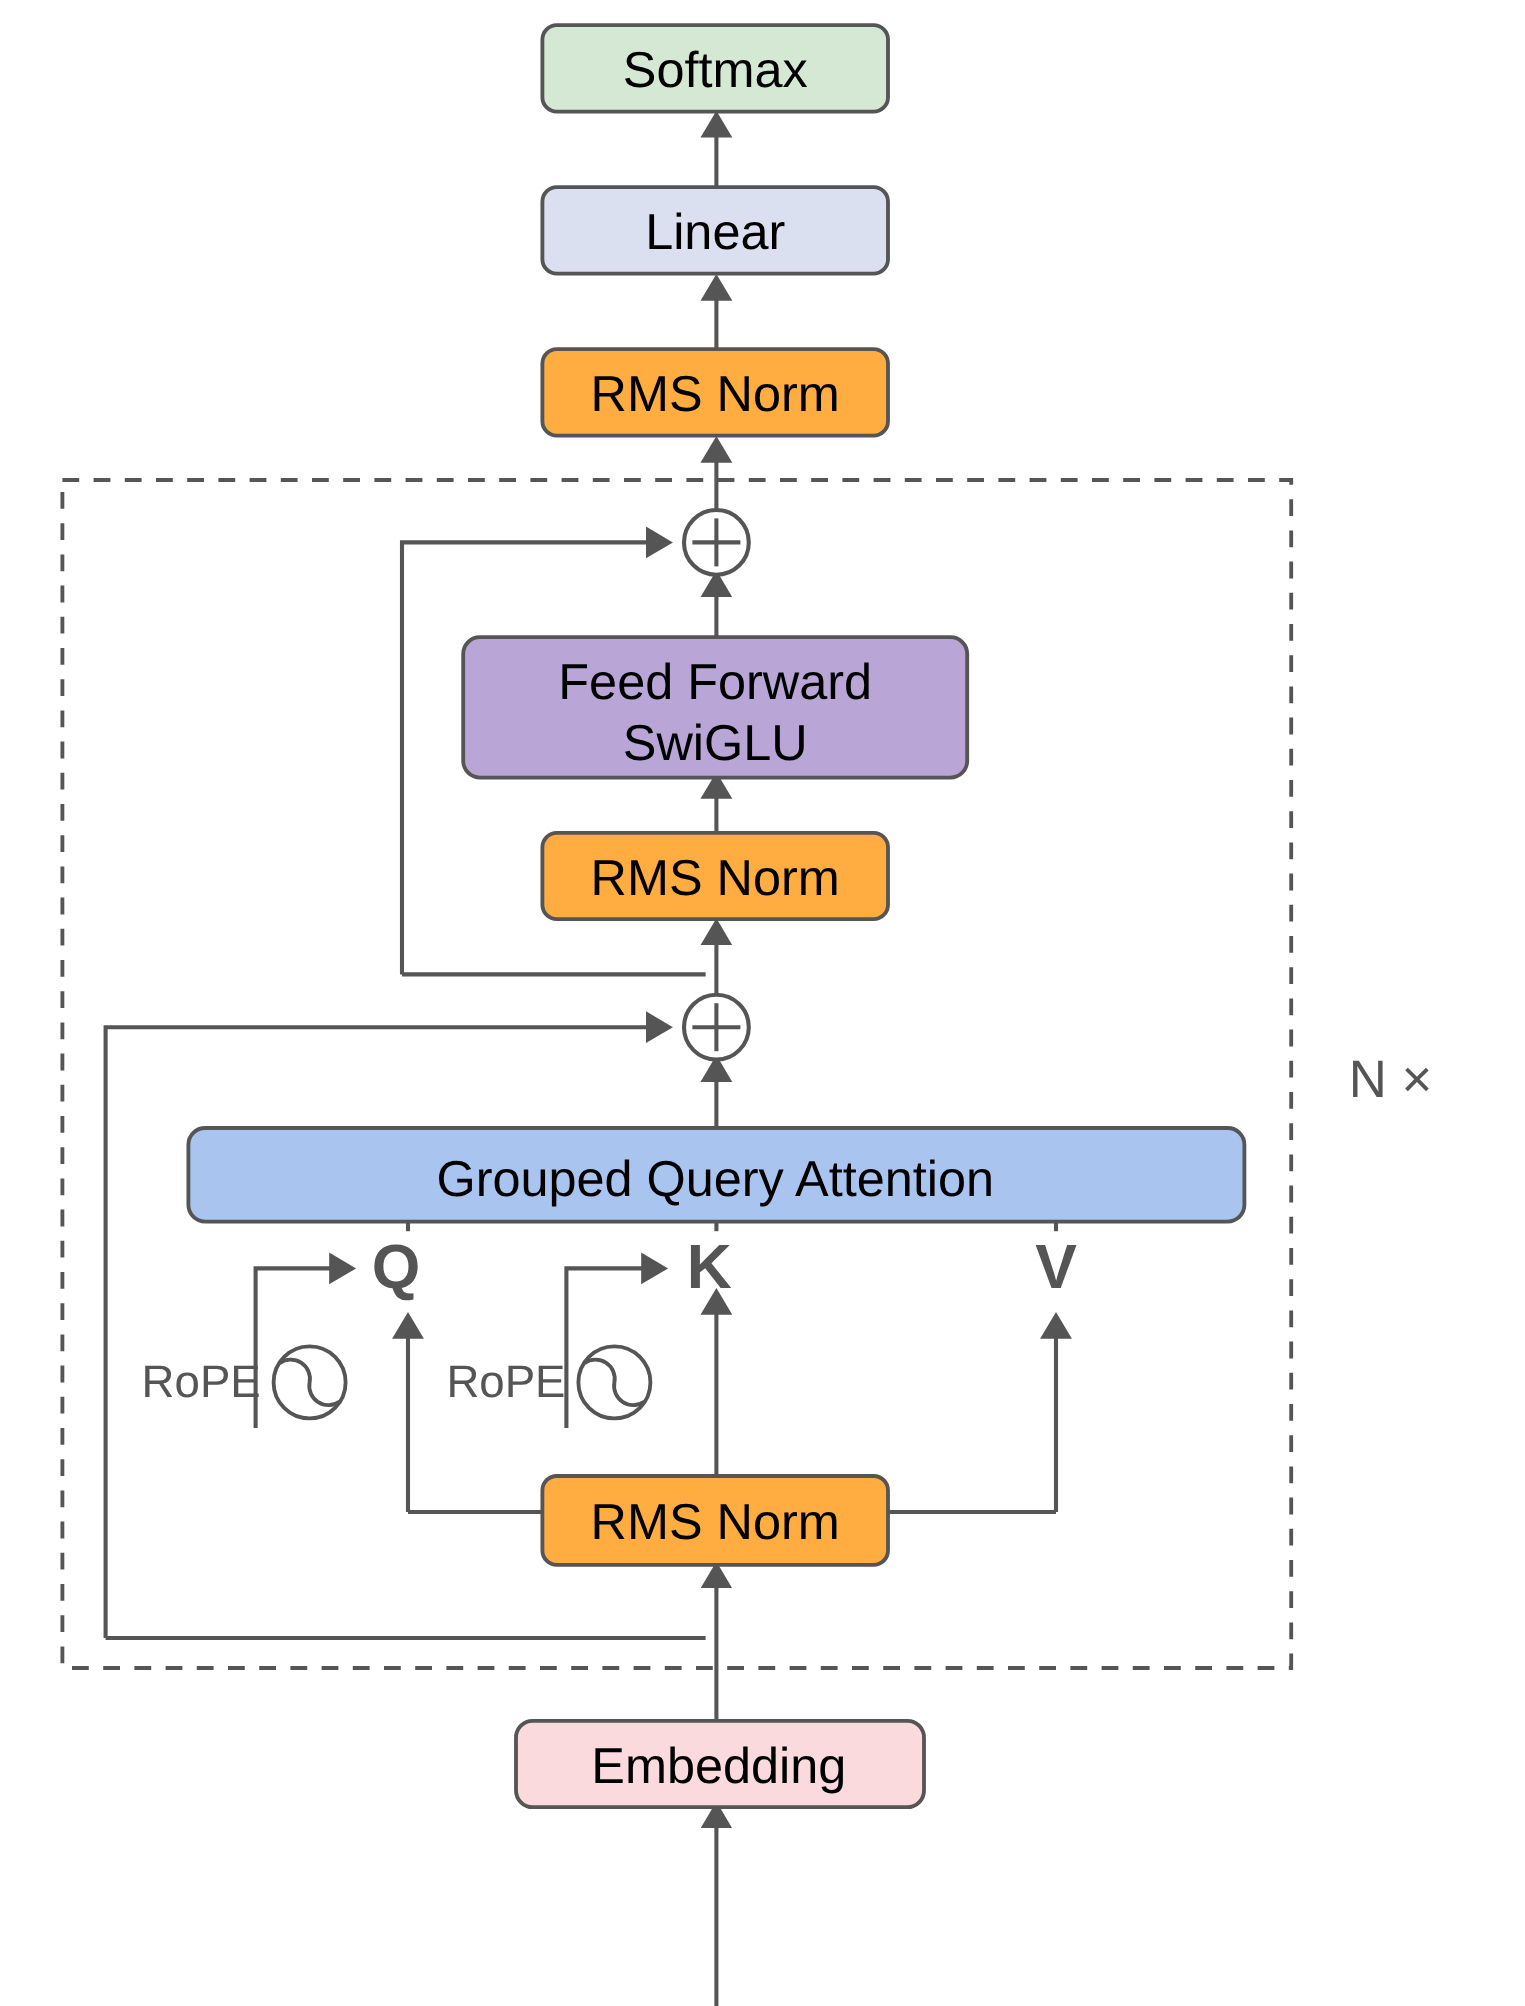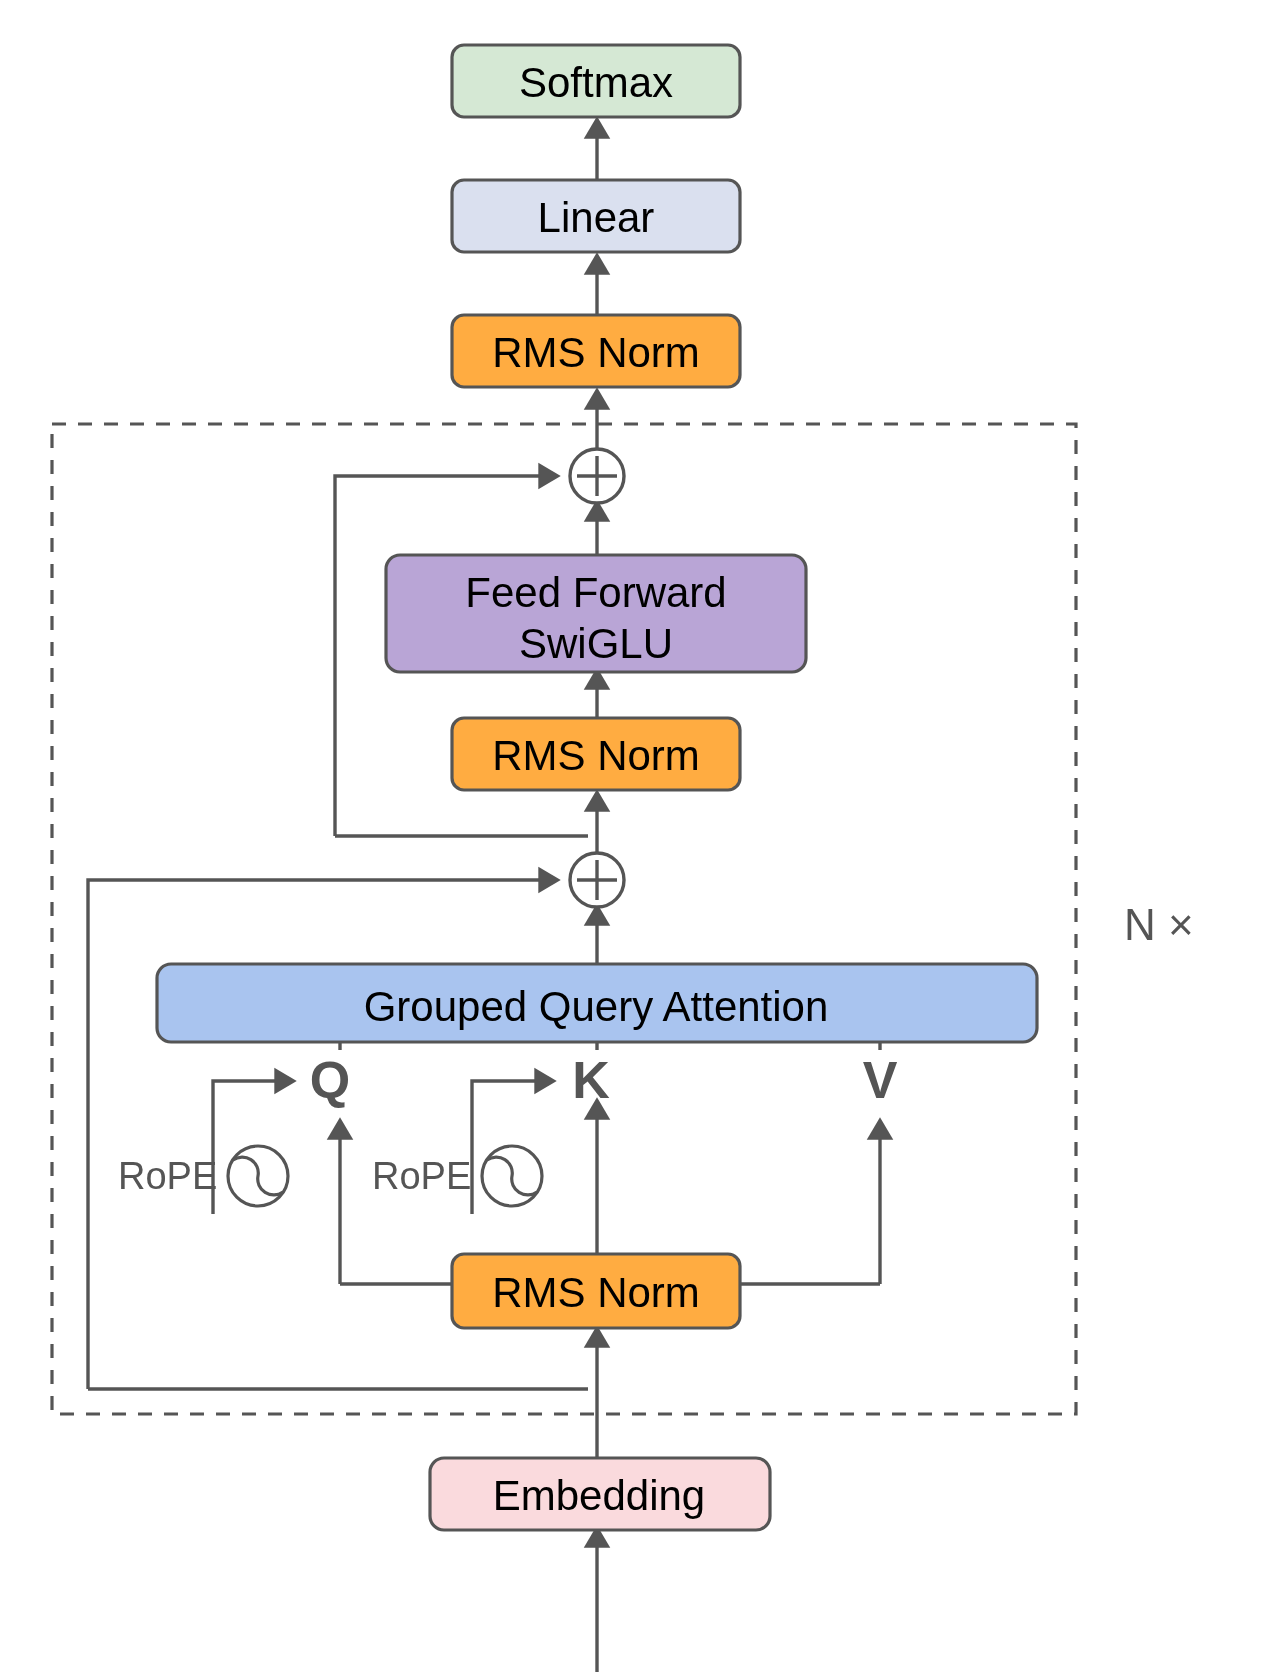--- a/index.html
+++ b/index.html
@@ -10,21 +10,20 @@
   body {
     width: 1271px;
     height: 1672px;
     font-family: "Liberation Sans", sans-serif;
     overflow: hidden;
   }
   #diagram-root {
     position: relative;
     width: 1271px;
     height: 1460px;
-    margin-top: 24px;
   }
   svg.diagram {
     display: block;
     width: 1271px;
     height: 1672px;
   }
   .box-rect {
     stroke: #555555;
     stroke-width: 3.2;
   }

